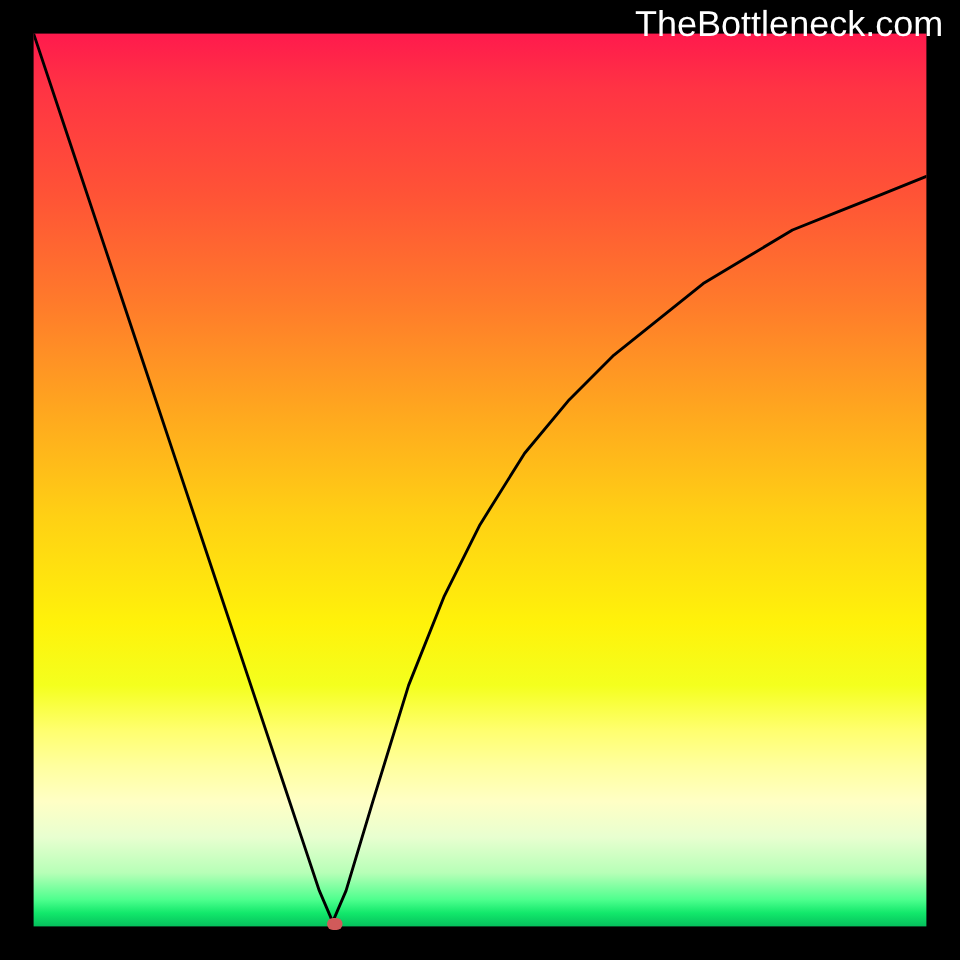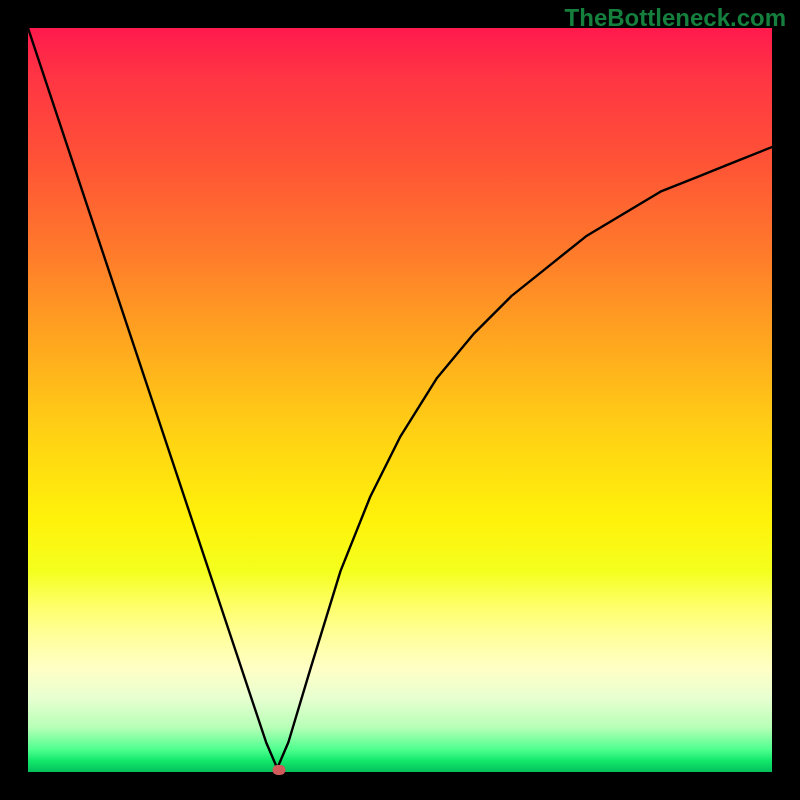--- a/index.html
+++ b/index.html
@@ -8,23 +8,23 @@
     height: 800px;
     background: #000;
     position: relative;
     font-family: Arial, sans-serif;
     overflow: hidden;
   }
   .watermark {
     position: absolute;
     top: 4px;
     right: 14px;
-    color: #15803d;
-    font-size: 24px;
-    font-weight: 700;
+    color: #ffffff;
+    font-size: 30px;
+    font-weight: 400;
     z-index: 10;
   }
   .plot-area {
     position: absolute;
     left: 28px;
     top: 28px;
     width: 744px;
     height: 744px;
     background: linear-gradient(to bottom,
       #ff1a4d 0%,

